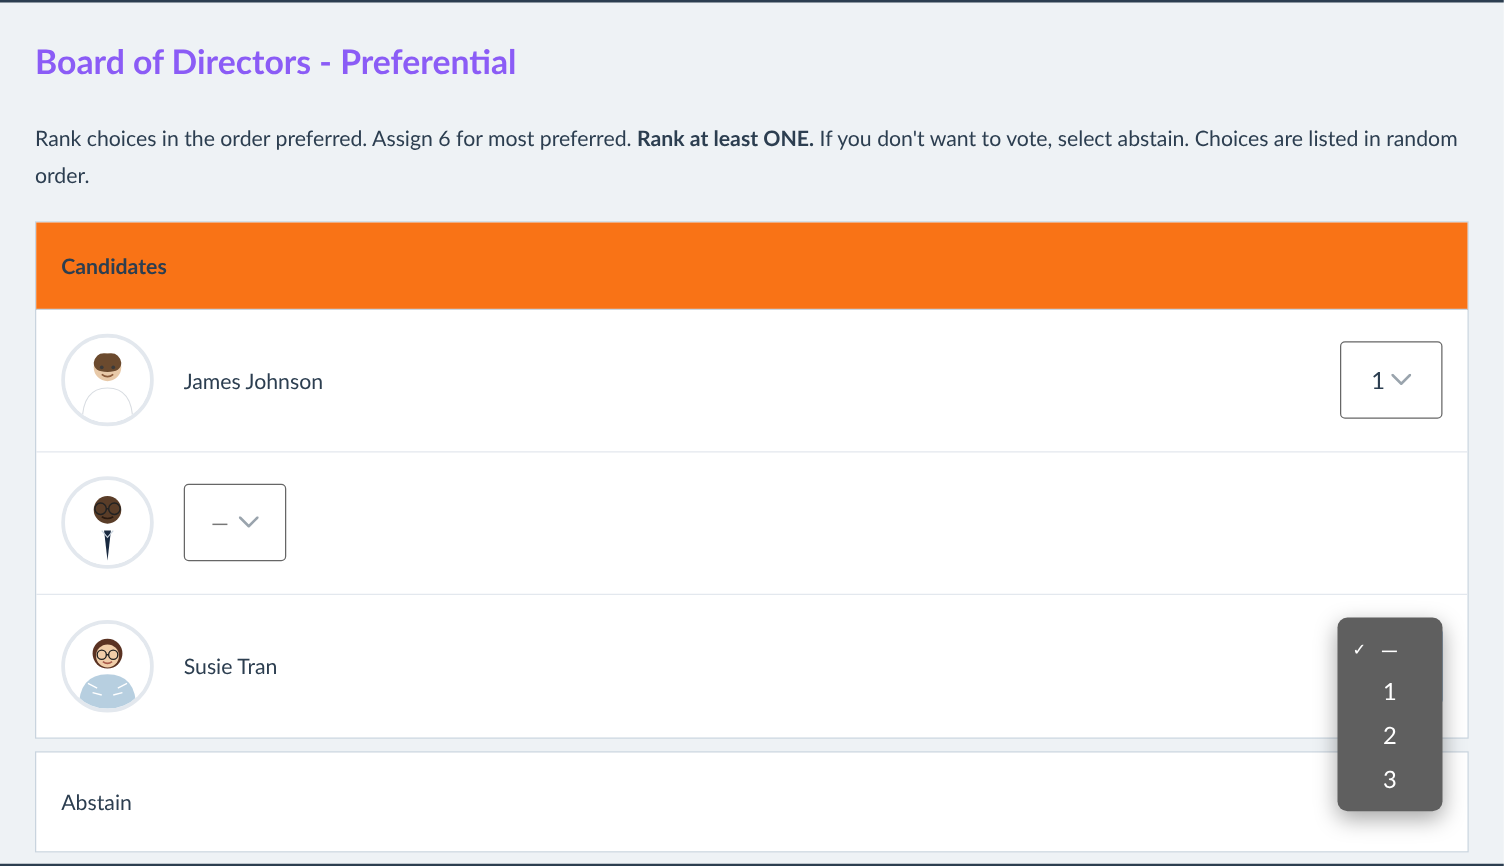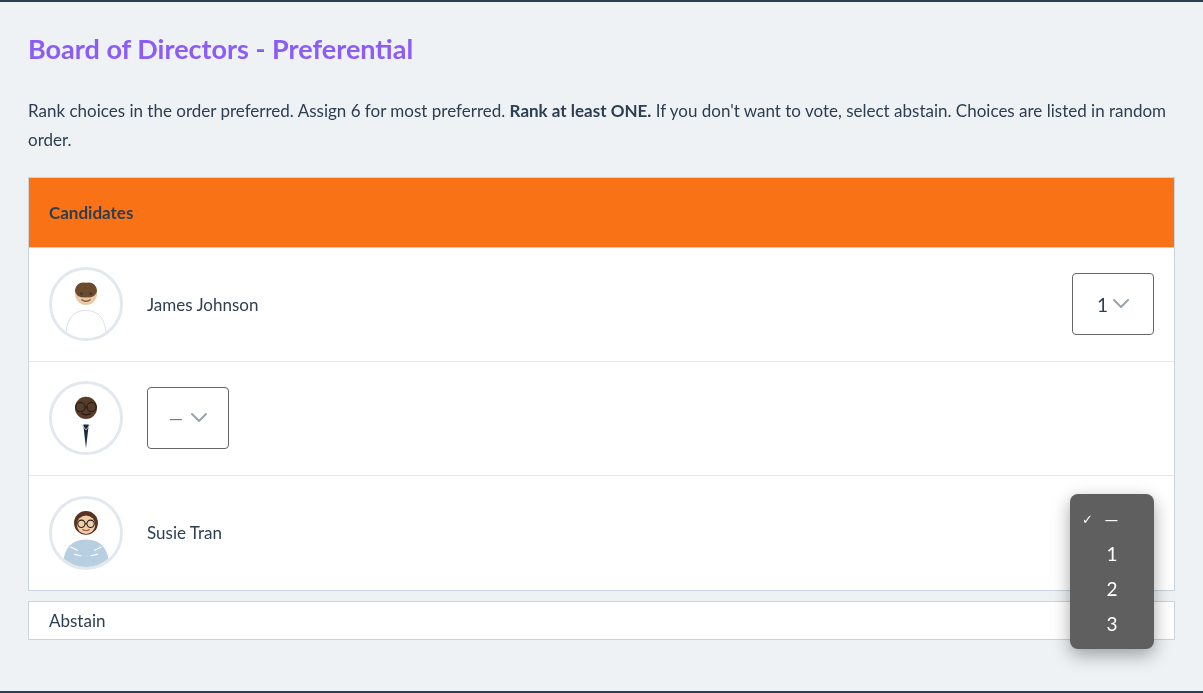--- a/index.html
+++ b/index.html
@@ -111,21 +111,21 @@
     .chevron {
       width: 16px;
       height: 10px;
       margin-left: 5px;
       flex-shrink: 0;
     }
     .abstain-section {
       margin-top: 10px;
       border: 1px solid #c9d4de;
       background: #fff;
-      padding: 8px 20px;
+      padding: 29px 20px;
       font-size: 17px;
       color: #2c3e50;
     }
     .dropdown-menu {
       position: absolute;
       right: 20px;
       top: 18px;
       width: 84px;
       background: #5f5f5f;
       border-radius: 8px;

